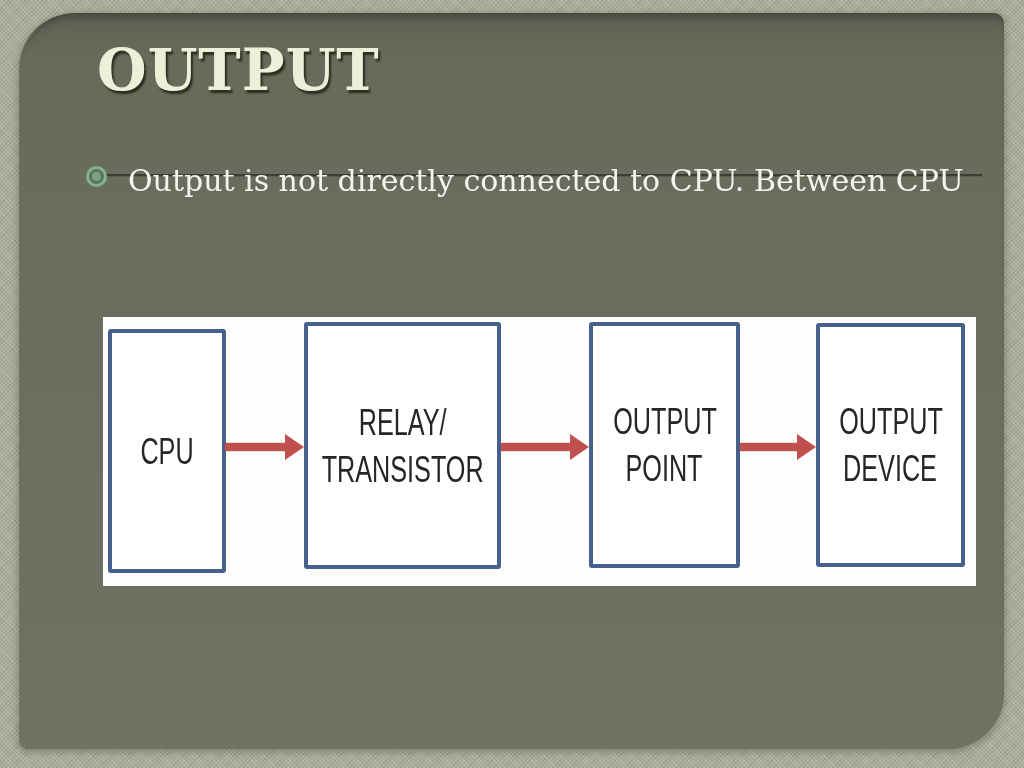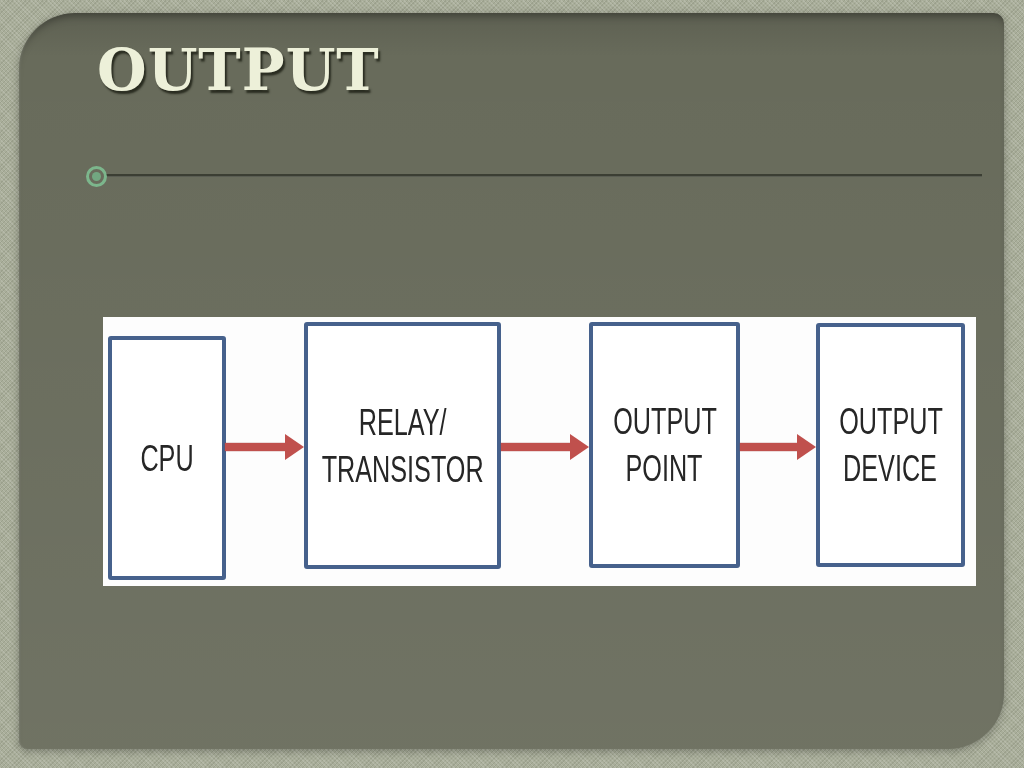--- a/index.html
+++ b/index.html
@@ -64,21 +64,21 @@
     position:absolute;left:84px;top:304px;width:873px;height:269px;
     background:var(--diagram_panel,#fdfdfd);
   }
 
   .dbox{
     position:absolute;box-sizing:border-box;
     border:4px solid var(--box_border,#46618c);border-radius:3px;
     background:#fff;
     display:flex;flex-direction:column;justify-content:center;align-items:center;
   }
-  .box1{left:5px;top:19px;width:118px;height:244px;align-items:center;}
+  .box1{left:5px;top:12px;width:118px;height:244px;align-items:center;}
   .box2{left:201px;top:5px;width:197px;height:247px;}
   .box3{left:486px;top:5px;width:151px;height:246px;}
   .box4{left:713px;top:6px;width:149px;height:244px;}
 
   .dbox .label-line{
     font-family:"Liberation Sans",sans-serif;
     font-size:36px;line-height:47px;
     color:var(--box_text,#262626);
     transform:scaleX(0.70);transform-origin:center;
     white-space:nowrap;
@@ -108,20 +108,21 @@
 
     <h1 class="title">OUTPUT</h1>
 
     <div class="rule"></div>
 
     <div class="bullet-icon">
       <span class="dot"></span>
     </div>
 
     <div class="body-text">
+      <div class="line1">Output is not directly connected to CPU. Between CPU</div>
     </div>
 
     <div class="diagram">
 
       <div class="dbox box1">
         <span class="label-line">CPU</span>
       </div>
 
       <div class="arrow arrow1"></div>
 

